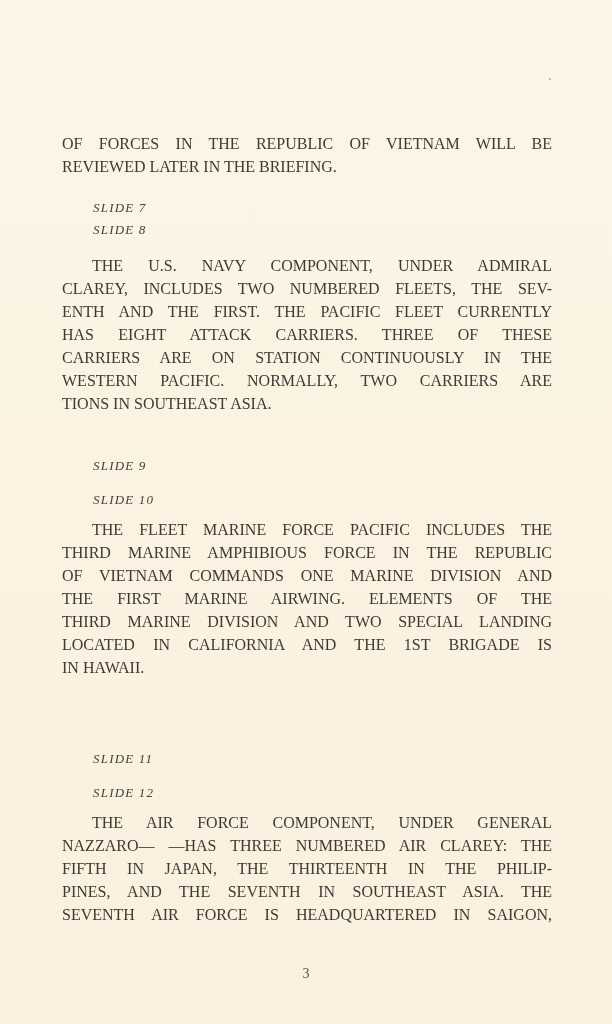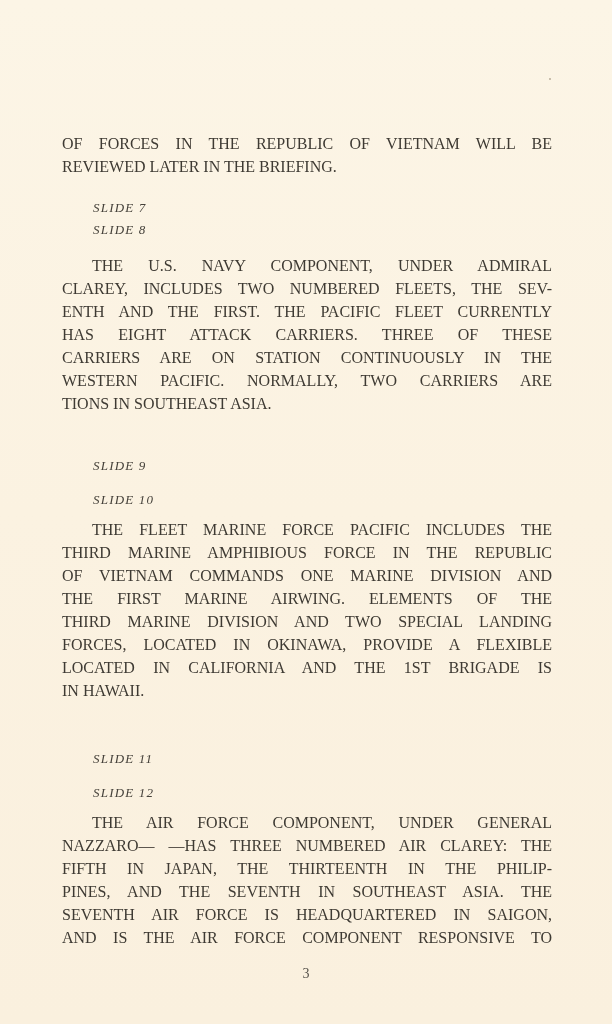--- a/index.html
+++ b/index.html
@@ -79,33 +79,31 @@
 
   <div class="slide" style="top:458px;">SLIDE 9</div>
   <div class="slide" style="top:492px;">SLIDE 10</div>
 
   <div class="para" style="top:521px;">
     <span class="line first">THE FLEET MARINE FORCE PACIFIC INCLUDES THE</span>
     <span class="line">THIRD MARINE AMPHIBIOUS FORCE IN THE REPUBLIC</span>
     <span class="line">OF VIETNAM COMMANDS ONE MARINE DIVISION AND</span>
     <span class="line">THE FIRST MARINE AIRWING. ELEMENTS OF THE</span>
     <span class="line">THIRD MARINE DIVISION AND TWO SPECIAL LANDING</span>
-    <span class="line">FORCES, LOCATED IN OKINAWA, PROVIDE A FLEXIBLE</span>
     <span class="line">LOCATED IN CALIFORNIA AND THE 1ST BRIGADE IS</span>
     <span class="line last">IN HAWAII.</span>
   </div>
 
   <div class="slide" style="top:751px;">SLIDE 11</div>
   <div class="slide" style="top:785px;">SLIDE 12</div>
 
   <div class="para" style="top:814px;">
     <span class="line first">THE AIR FORCE COMPONENT, UNDER GENERAL</span>
     <span class="line">NAZZARO— —HAS THREE NUMBERED AIR CLAREY: THE</span>
     <span class="line">FIFTH IN JAPAN, THE THIRTEENTH IN THE PHILIP-</span>
     <span class="line">PINES, AND THE SEVENTH IN SOUTHEAST ASIA. THE</span>
     <span class="line">SEVENTH AIR FORCE IS HEADQUARTERED IN SAIGON,</span>
-    <span class="line">AND IS THE AIR FORCE COMPONENT RESPONSIVE TO</span>
   </div>
 
   <div class="page-number">3</div>
 
   <span class="speck" style="left:549px; top:78px;"></span>
 </div>
 
 </body></html>

